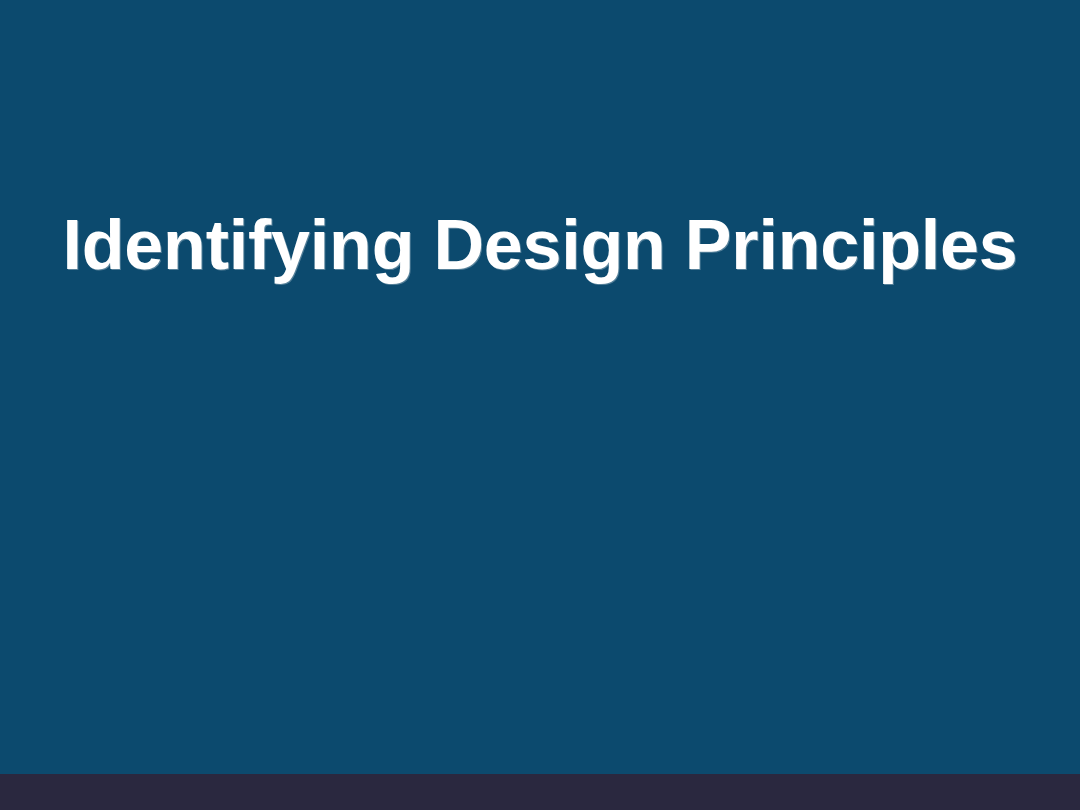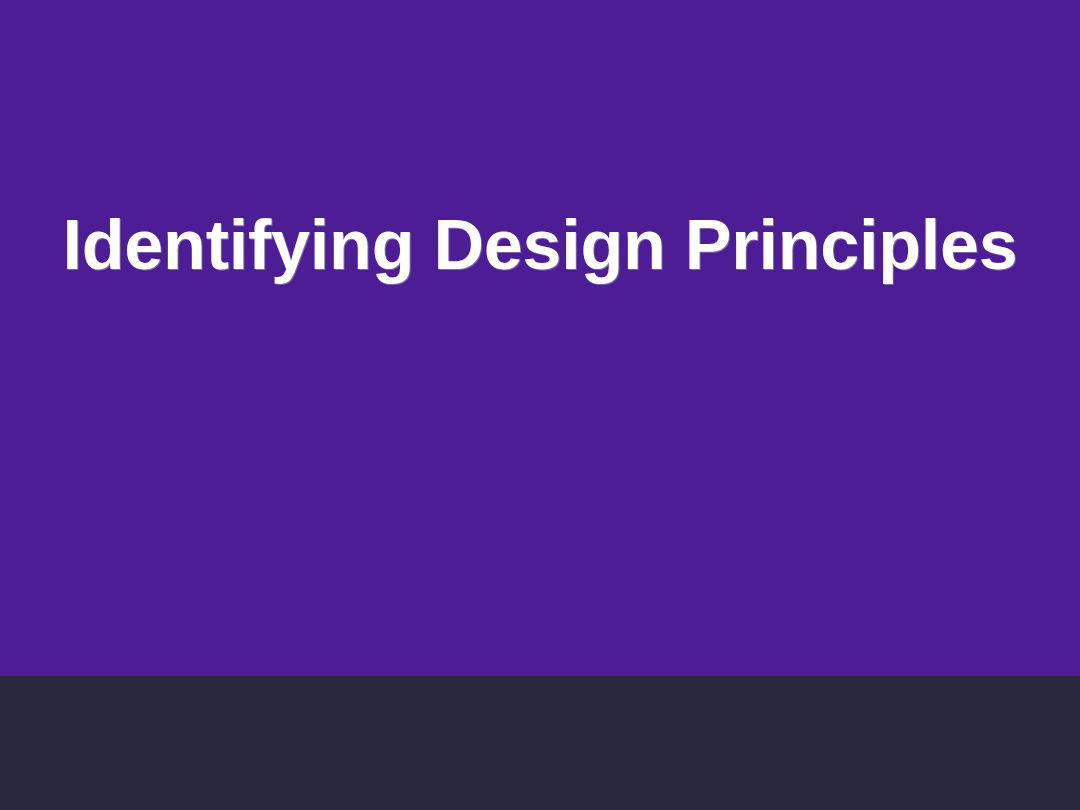--- a/index.html
+++ b/index.html
@@ -14,22 +14,22 @@
     overflow: hidden;
     font-family: "Liberation Sans", sans-serif;
     background: #2a283f;
   }
 
   
   .slide {
     position: relative;
     box-sizing: border-box;
     width: 1080px;
-    height: 676px;
-    background-color: #4c1d95;
+    height: 774px;
+    background-color: #0c4a6e;
     overflow: hidden;
   }
 
   
   .title-block {
     position: absolute;
     left: 0;
     top: 0;
     width: 1080px;
     

